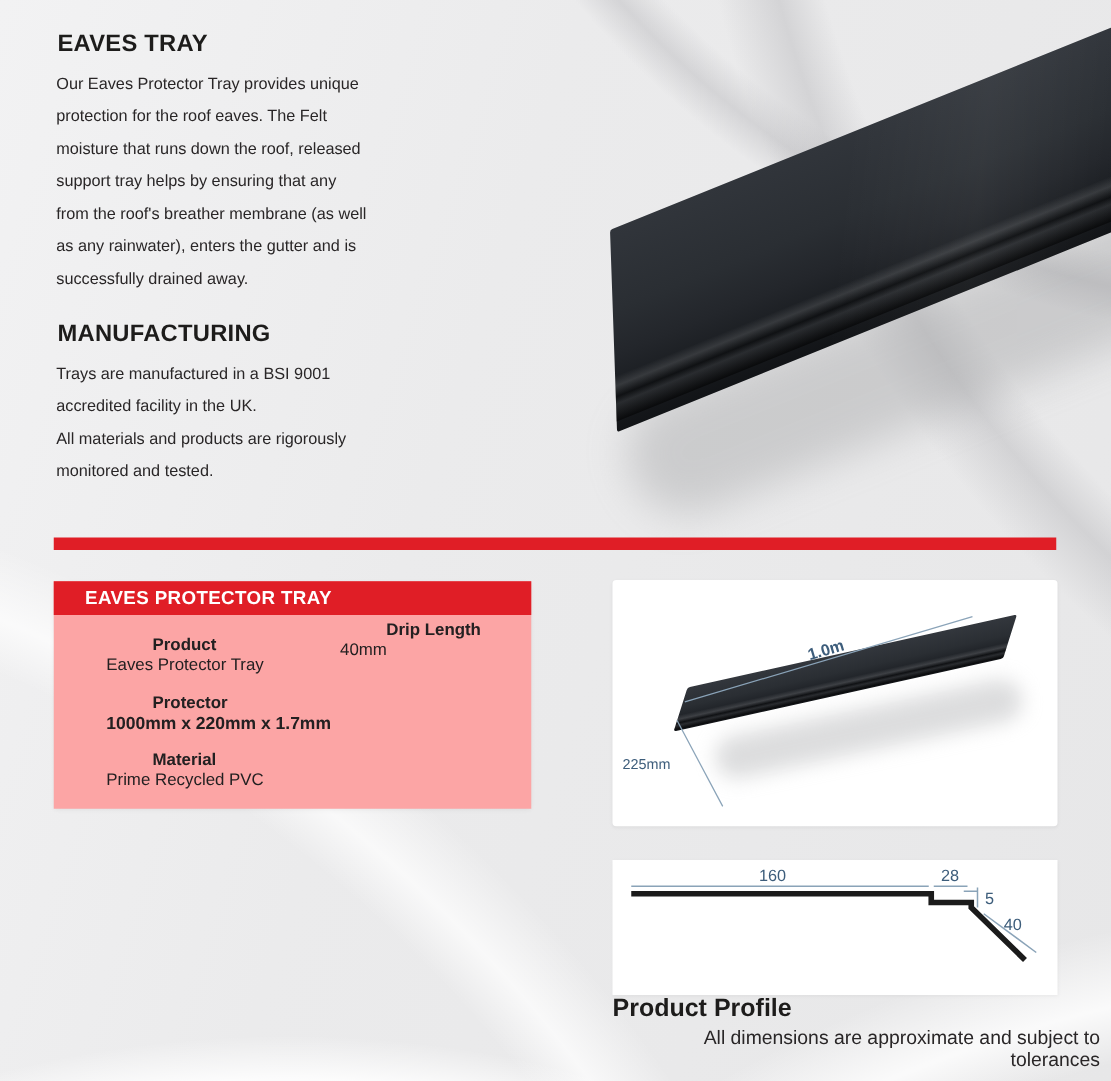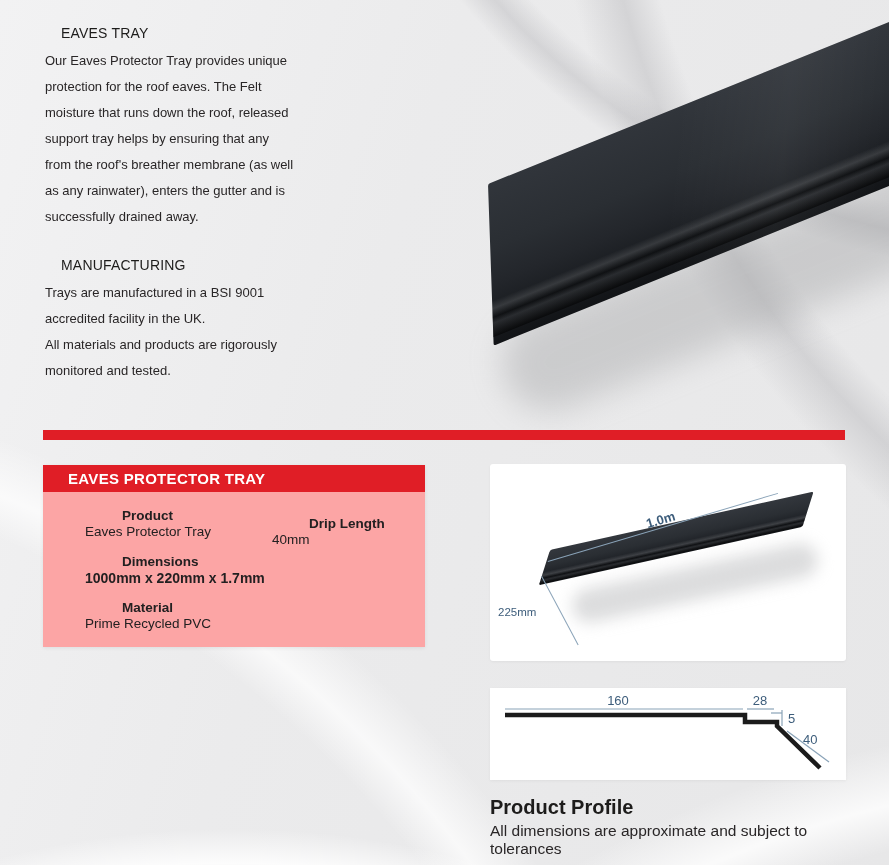--- a/index.html
+++ b/index.html
@@ -21,21 +21,21 @@
     position:absolute;inset:0;pointer-events:none;
     background-image:
       radial-gradient(circle 1150px at 230px 1760px, rgba(255,255,255,0) 75%, rgba(255,255,255,.85) 78%, rgba(255,255,255,0) 81%),
       radial-gradient(circle 1350px at -420px 1520px, rgba(255,255,255,0) 79%, rgba(255,255,255,.7) 82%, rgba(255,255,255,0) 86%),
       radial-gradient(circle 1500px at 1150px 1900px, rgba(255,255,255,0) 72%, rgba(255,255,255,.8) 75%, rgba(255,255,255,0) 79%),
       radial-gradient(circle 1200px at 1550px -250px, rgba(180,180,183,0) 77%, rgba(170,170,174,.35) 80%, rgba(180,180,183,0) 84%),
       radial-gradient(circle 900px at 1050px -500px, rgba(170,170,174,0) 80%, rgba(160,160,165,.3) 83%, rgba(170,170,174,0) 86%);
   }
   
   .intro{position:absolute;left:45px;top:25px;width:430px;}
-  .section-heading{margin:0 0 7px 16px;font-size:14px;font-weight:normal;color:var(--heading);letter-spacing:.2px;}
+  .section-heading{margin:0 0 7px 1px;font-size:19px;font-weight:bold;color:var(--heading);letter-spacing:.2px;}
   .body-line{font-size:13px;line-height:26px;color:var(--ink);}
   .manufacturing{position:absolute;left:45px;top:257px;width:430px;}
   
   .hero-tray{position:absolute;left:430px;top:0;width:459px;height:430px;}
   .hero-shadow{
     position:absolute;left:55px;top:228px;width:560px;height:96px;
     background:#9b9c9e;opacity:.38;filter:blur(16px);
     transform:rotate(-22deg);border-radius:60px;
   }
   .hero-strip{
@@ -62,21 +62,21 @@
     position:absolute;left:43px;top:465px;width:382px;height:182px;
     background:#fca5a5;box-shadow:0 1px 4px rgba(0,0,0,.07);
   }
   .spec-card-header{
     height:27px;background:var(--red);color:#fff;
     display:flex;align-items:center;padding-left:25px;
     font-size:15px;font-weight:bold;letter-spacing:.3px;
   }
   .spec-body{position:relative;height:155px;font-size:13.5px;color:#232021;}
   .col-left{position:absolute;left:42px;top:16px;}
-  .col-right{position:absolute;left:229px;top:24px;}
+  .col-right{position:absolute;left:229px;top:4px;}
   .field{margin-bottom:14px;}
   .field-label{font-weight:bold;line-height:16px;margin-left:37px;}
   .field-value{line-height:16px;}
   .field-value.bold{font-weight:bold;font-size:14px;text-align:right;}
   
   .product-panel{
     position:absolute;left:490px;top:464px;width:356px;height:197px;
     background:#fff;border-radius:3px;box-shadow:0 1px 3px rgba(0,0,0,.05);
     overflow:hidden;
   }
@@ -104,27 +104,27 @@
     text-align:center;font-size:13px;font-weight:bold;color:var(--dimtext);
   }
   .dim-width-line{
     position:absolute;left:52px;top:112px;width:78px;height:0;
     border-top:1px solid var(--dimline);
     transform-origin:0 0;transform:rotate(62deg);
   }
   .dim-width-label{position:absolute;left:8px;top:142px;font-size:11.5px;color:var(--dimtext);}
   
   .profile-panel{
-    position:absolute;left:490px;top:688px;width:356px;height:92px;
+    position:absolute;left:490px;top:688px;width:356px;height:108px;
     background:#fff;box-shadow:0 1px 3px rgba(0,0,0,.05);
   }
   .profile-panel svg{display:block;}
   .profile-caption{position:absolute;left:490px;top:796px;width:390px;}
   .caption-title{margin:0 0 3px 0;font-size:20px;font-weight:bold;color:var(--heading);}
-  .caption-note{margin:0;font-size:15.5px;color:var(--ink);}
+  .caption-note{margin:0;font-size:15.5px;color:var(--ink);text-align:right;}
 </style>
 </head>
 <body>
 
 <div class="bg-decor"></div>
 
 <div class="hero-tray">
   <div class="hero-shadow"></div>
   <div class="hero-strip">
     <div class="hero-sheen"></div>
@@ -157,21 +157,21 @@
   <div class="spec-card-header">
     <span>EAVES PROTECTOR TRAY</span>
   </div>
   <div class="spec-body">
     <div class="col-left">
       <div class="field">
         <div class="field-label">Product</div>
         <div class="field-value">Eaves Protector Tray</div>
       </div>
       <div class="field">
-        <div class="field-label">Dimensions</div>
+        <div class="field-label">Protector</div>
         <div class="field-value bold">1000mm x 220mm x 1.7mm</div>
       </div>
       <div class="field">
         <div class="field-label">Material</div>
         <div class="field-value">Prime Recycled PVC</div>
       </div>
     </div>
     <div class="col-right">
       <div class="field">
         <div class="field-label">Drip Length</div>

